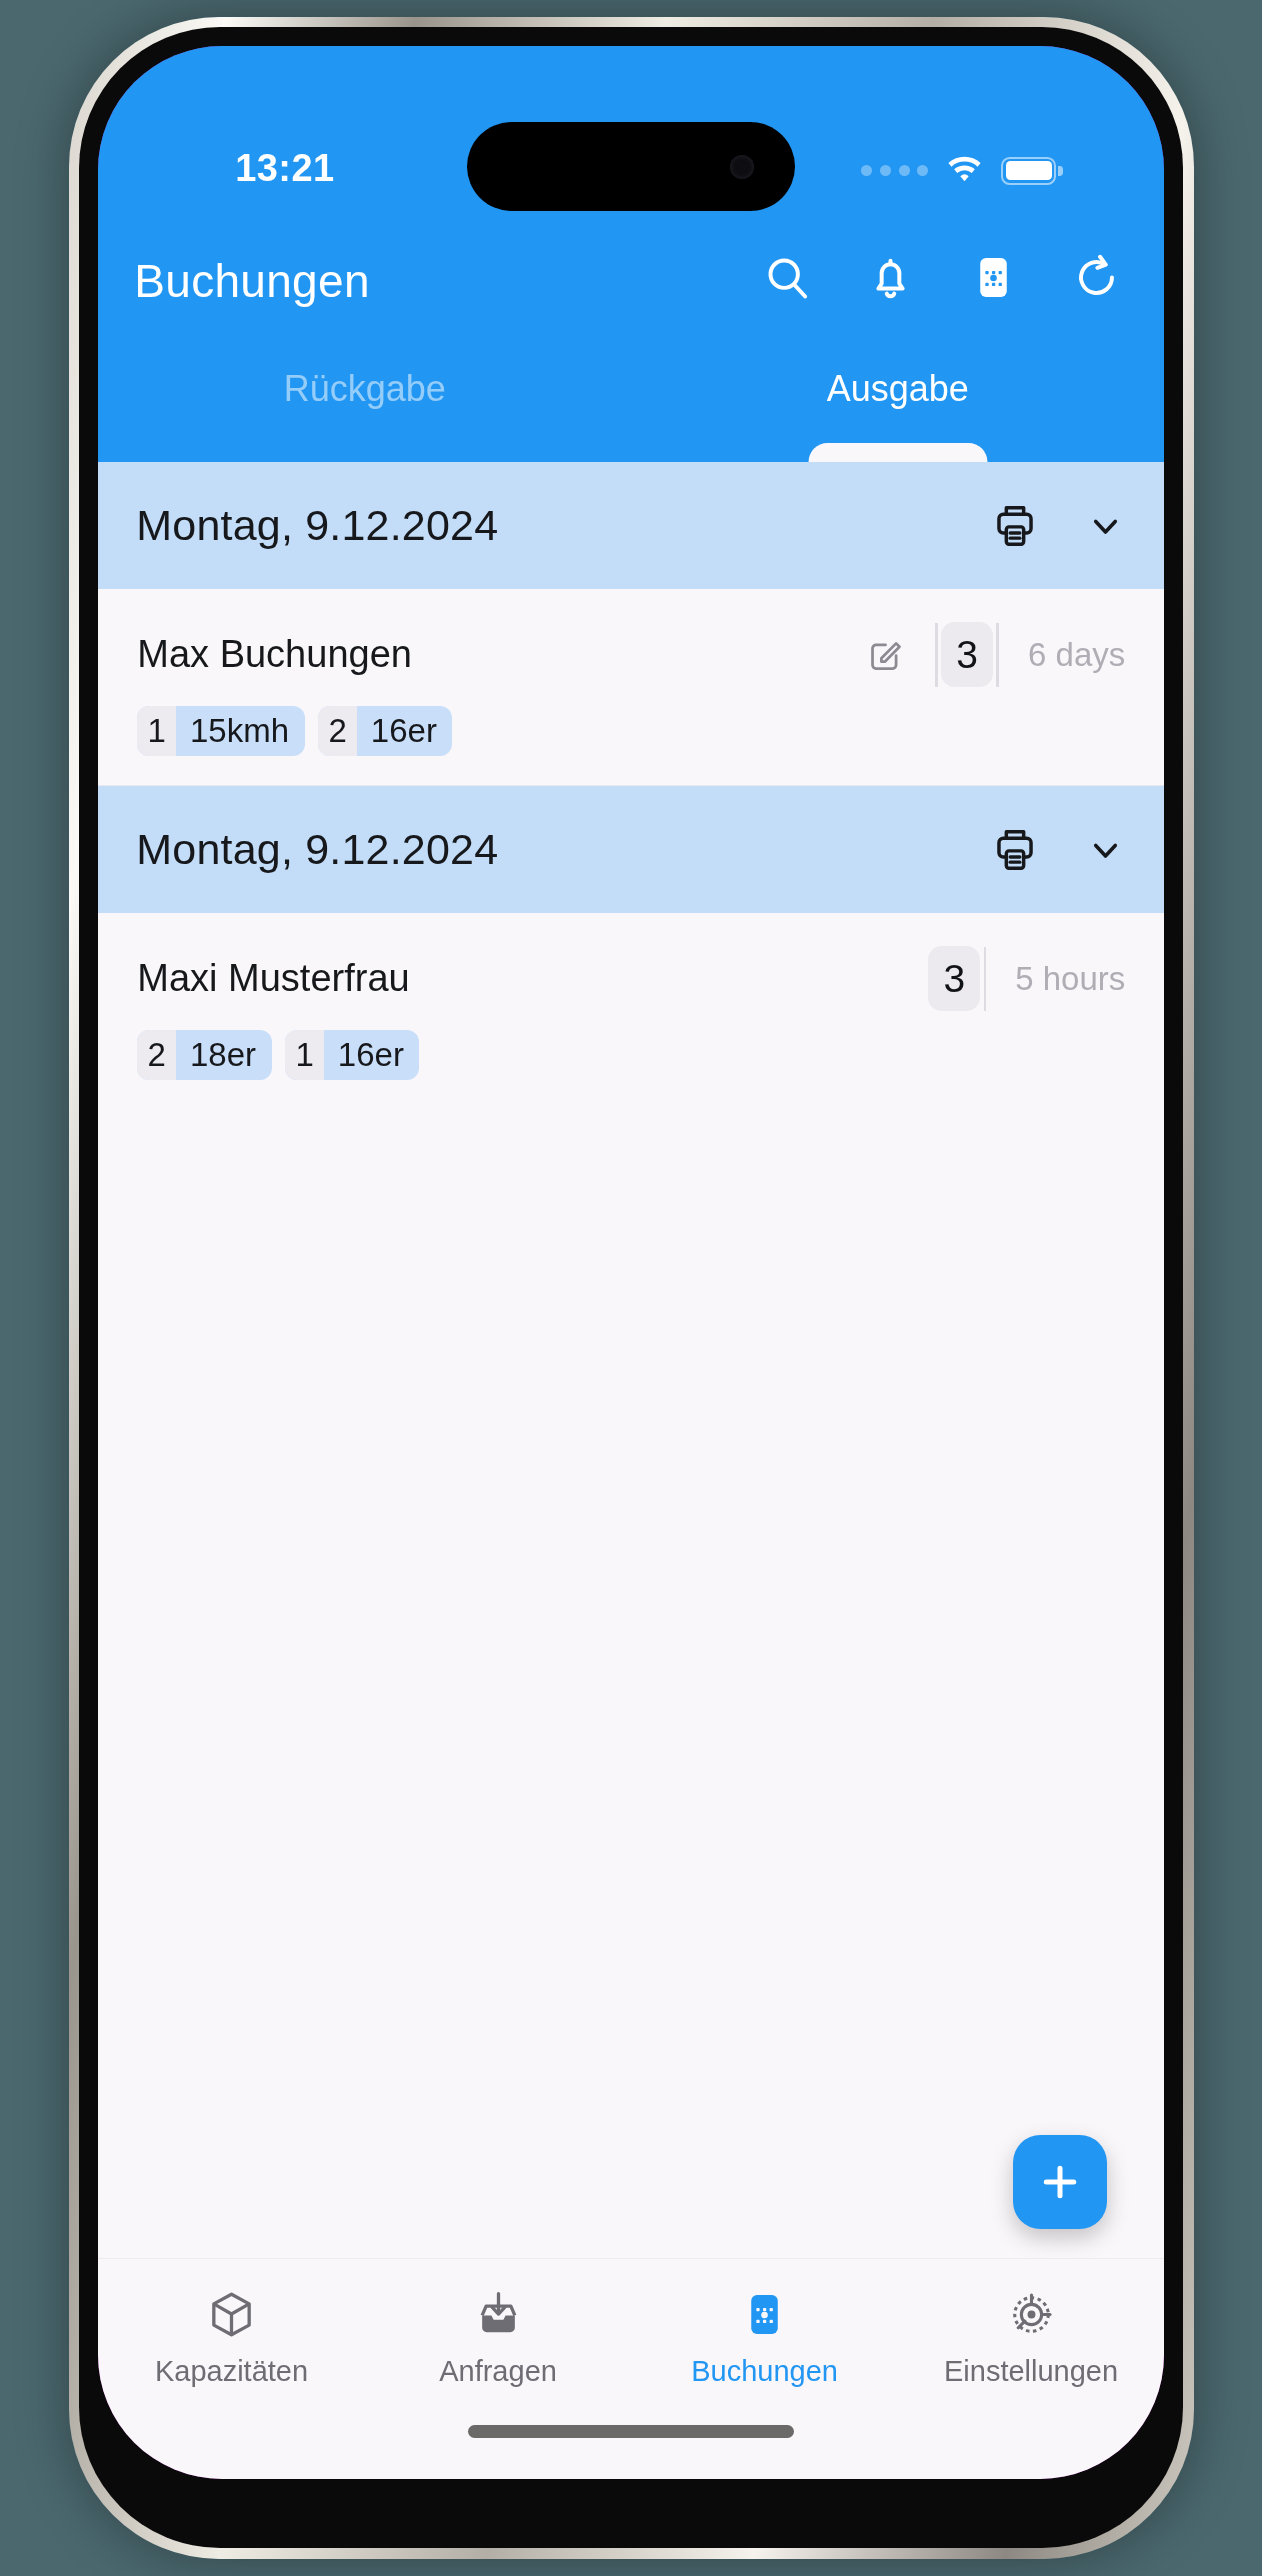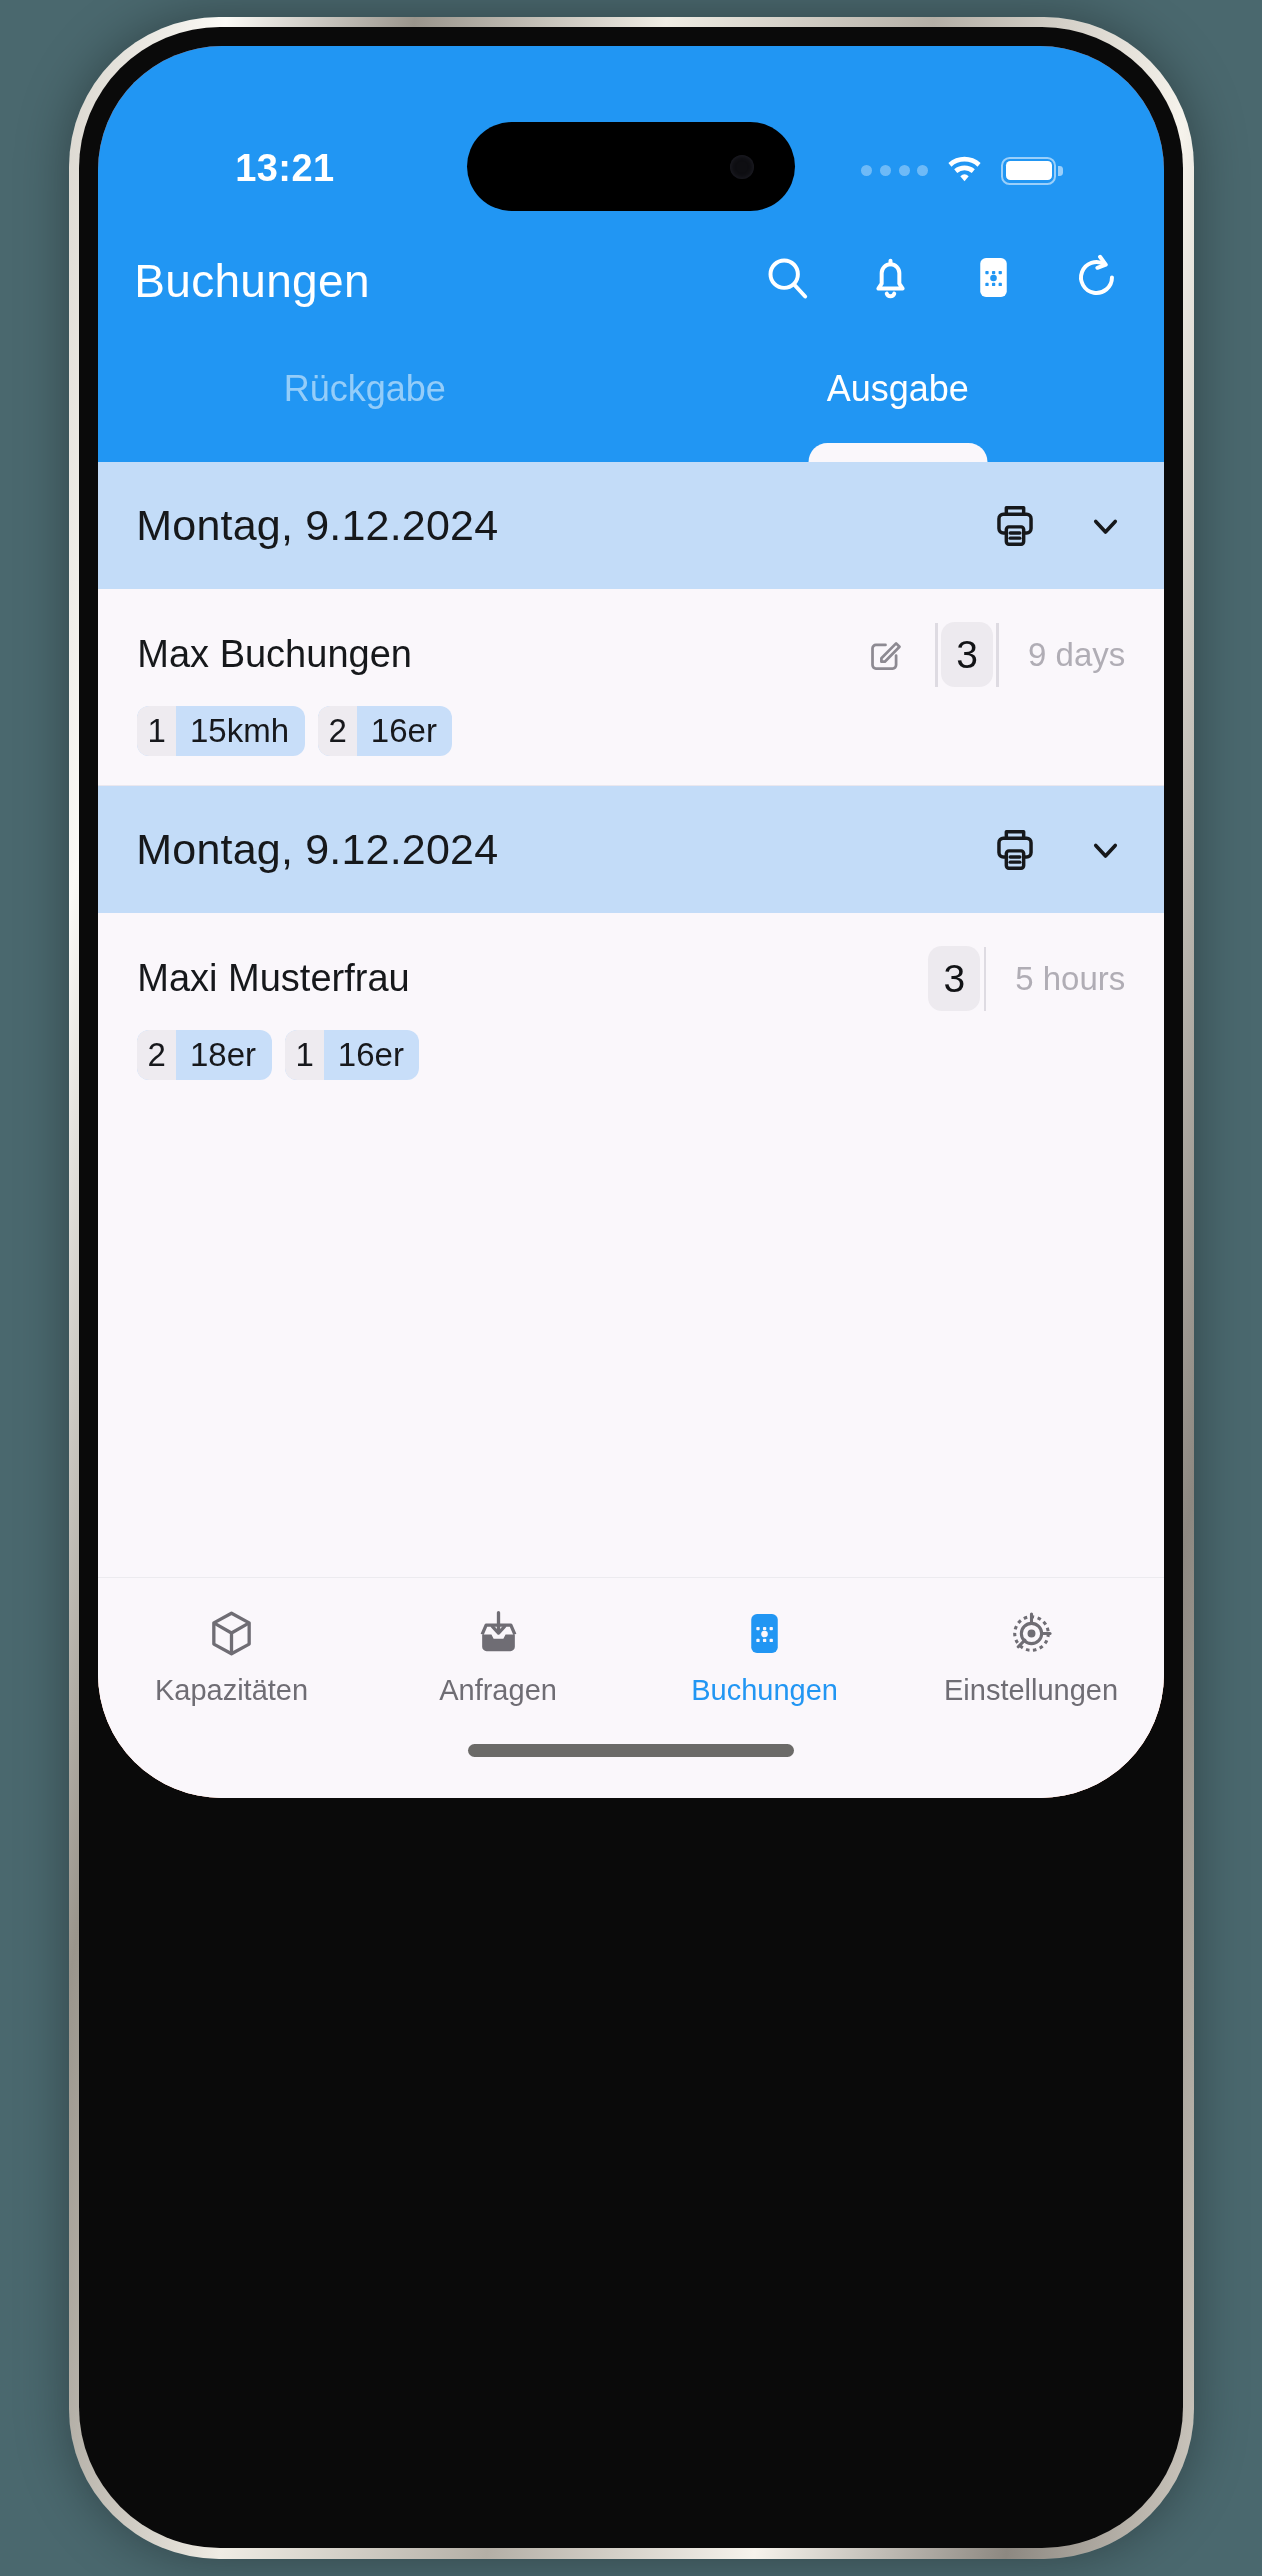--- a/index.html
+++ b/index.html
@@ -20,23 +20,23 @@
     box-shadow:0 0 52px rgba(0,0,0,0.35);
   }
   #bezel {
     position:absolute; left:10.3px; top:10.3px;
     width:1104px; height:2521px;
     border-radius:141px;
     background:#0a0a0a;
   }
   #screen {
     position:absolute; left:19px; top:19px;
-    width:1066px; height:1752px;
+    width:1066px; height:2433px;
     border-radius:124px;
-    background:#c2410c;
+    background:#a21caf;
     overflow:hidden;
   }
 
   
   .side-btn {
     position:absolute; border-radius:6px;
     background:linear-gradient(90deg,#6f6a62 0%,#e9e5dc 25%,#fffdf8 50%,#cac5bc 75%,#7c776f 100%);
   }
   .sb-action { left:62px; top:494px; width:13.7px; height:94px; }
   .sb-volup  { left:60px; top:678px; width:15.5px; height:172px; }
@@ -275,21 +275,21 @@
             <div class="booking-top">
               <span class="booking-name">Max Buchungen</span>
               <span class="booking-meta">
                 <svg class="edit-icon" viewBox="0 0 24 24" fill="none" stroke="#8d8a92" stroke-width="1.6">
                   <path d="M18.2 12.6v5.6a2 2 0 0 1-2 2H6.4a2 2 0 0 1-2-2V8.4a2 2 0 0 1 2-2H12" stroke-linecap="round"></path>
                   <path d="M9.6 14.2l8.6-8.7 2 2-8.6 8.7H9.6v-2z" stroke-linejoin="round"></path>
                 </svg>
                 <span class="vdiv"></span>
                 <span class="count-chip">3</span>
                 <span class="vdiv"></span>
-                <span class="duration">9 days</span>
+                <span class="duration">6 days</span>
               </span>
             </div>
             <div class="tags">
               <span class="tag">
                 <span class="tag-count">1</span>
                 <span class="tag-label">15kmh</span>
               </span>
               <span class="tag">
                 <span class="tag-count">2</span>
                 <span class="tag-label">16er</span>

